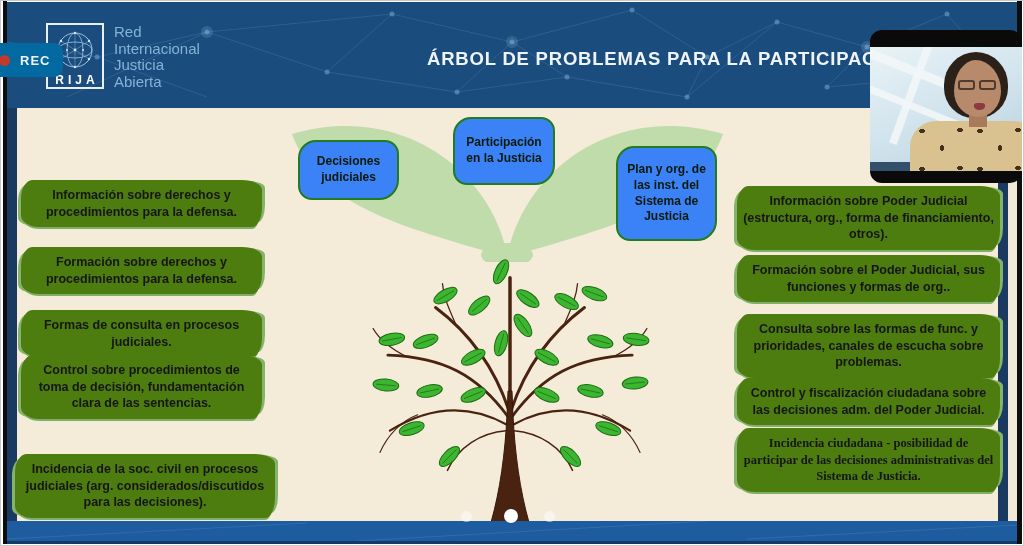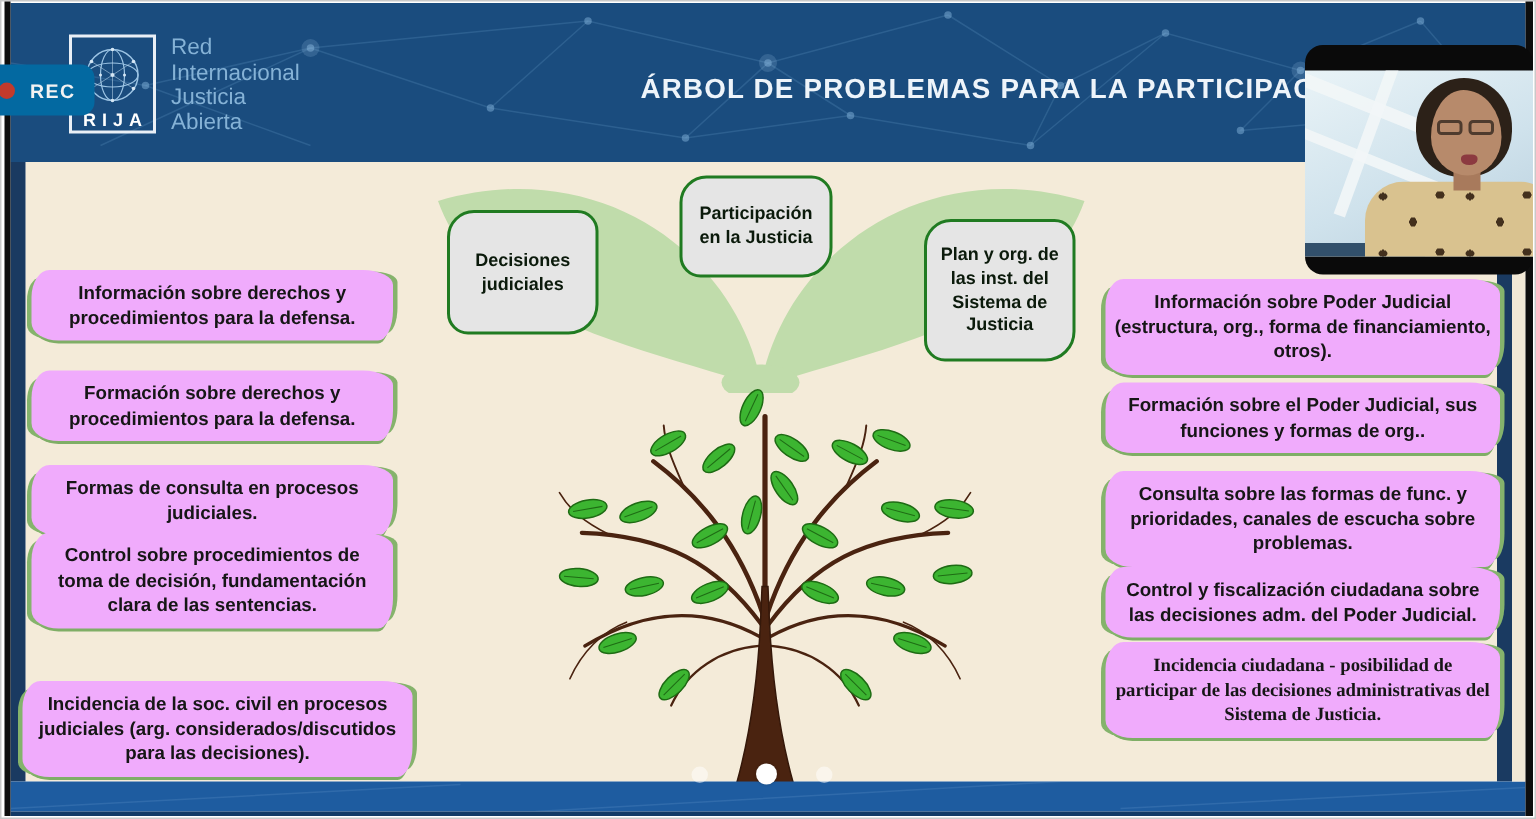--- a/index.html
+++ b/index.html
@@ -31,28 +31,28 @@
   .rec-text { color:#f2f2f2; font-weight:bold; font-size:13px; letter-spacing:1px; margin-left:10px; }
 
   
   .slide-bg { position:absolute; left:17px; top:108px; width:981px; height:413px; background:#f4ebd9; z-index:0; }
   .navy-border-left  { position:absolute; left:7px;   top:108px; width:10px; height:413px; background:#1a3a61; z-index:1; }
   .navy-border-right { position:absolute; left:998px; top:108px; width:10px; height:413px; background:#1a3a61; z-index:1; }
 
   .pale-leaves { position:absolute; left:280px; top:112px; z-index:1; }
   .tree { position:absolute; left:355px; top:244px; z-index:1; }
 
-  .branch-box { position:absolute; background:#e5e5e5; border:2px solid #207b21; border-radius:18px 14px 20px 14px;
+  .branch-box { position:absolute; background:#3b82f6; border:2px solid #207b21; border-radius:18px 14px 20px 14px;
                 z-index:2; display:flex; align-items:center; justify-content:center; text-align:center;
                 color:#0b1a0b; font-weight:bold; font-size:12px; line-height:1.3; padding:12px 3px; }
-  .box-1 { left:298px; top:140px; width:101px; height:83px; }
+  .box-1 { left:298px; top:140px; width:101px; height:60px; }
   .box-2 { left:453px; top:117px; width:102px; height:68px; }
   .box-3 { left:616px; top:146px; width:101px; height:95px; }
 
-  .brush { position:absolute; z-index:2; background:#f0abfc; color:#161616; font-weight:bold;
+  .brush { position:absolute; z-index:2; background:#4d7c0f; color:#161616; font-weight:bold;
            font-size:12.5px; line-height:1.32; text-align:center; padding:7px 6px;
            border-radius:12px 20px 10px 18px / 18px 10px 20px 12px;
            box-shadow:-6px 2px 0 -3px #85b36c, 6px -2px 0 -3px #85b36c, 0 4px 0 -2px #7fae66; }
   .l1 { left:21px; top:180px; width:241px; }
   .l2 { left:21px; top:247px; width:241px; }
   .l3 { left:21px; top:310px; width:241px; }
   .l4 { left:21px; top:355px; width:241px; }
   .l5 { left:15px; top:454px; width:260px; }
   .r1 { left:737px; top:186px; width:263px; }
   .r2 { left:737px; top:255px; width:263px; }

